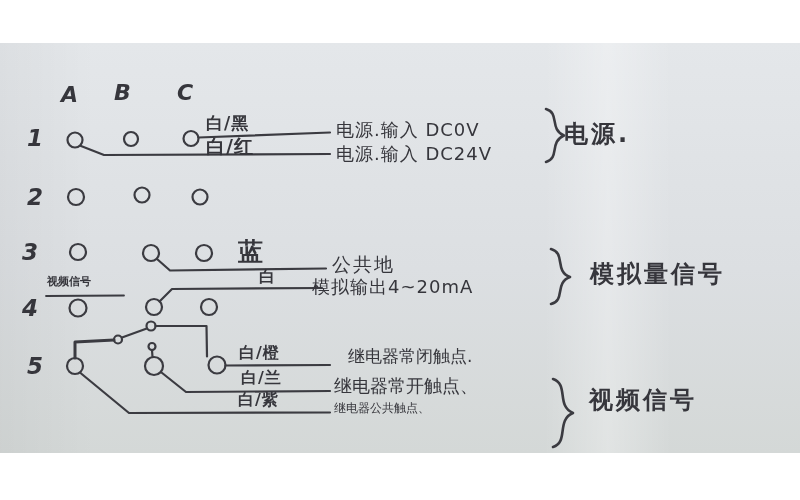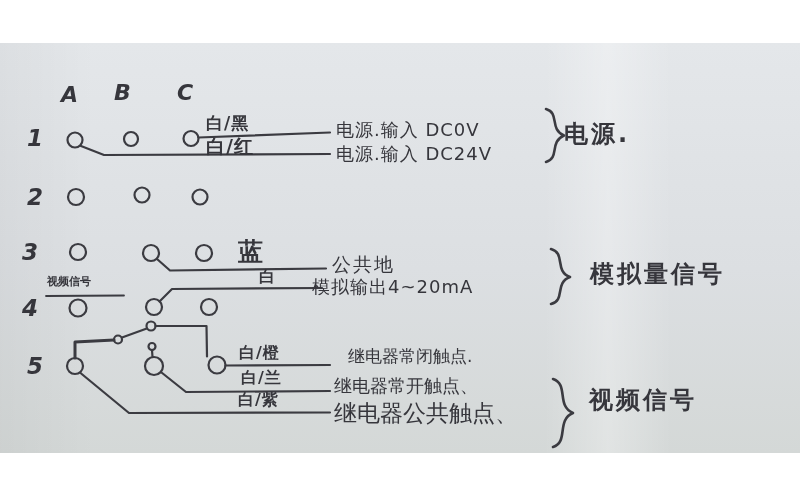--- a/index.html
+++ b/index.html
@@ -38,21 +38,21 @@
   .t-ground{left:332px;top:255px;font-size:19px;letter-spacing:2px;}
   .t-white{left:259px;top:269px;font-size:16px;font-weight:bold;}
   .t-analog{left:312px;top:278px;text-align:right;}
   .t-ganalog{left:590px;top:262px;}
   .t-note{left:47px;top:276px;font-size:11px;font-weight:bold;text-align:center;}
   .t-worange{left:239px;top:345px;}
   .t-wblue2{left:241px;top:370px;}
   .t-wpurple{left:238px;top:392px;}
   .t-nc{left:348px;top:348px;font-size:17px;}
   .t-no{left:334px;top:377px;font-size:18px;}
-  .t-com{left:334px;top:402px;font-size:23px;}
+  .t-com{left:334px;top:402px;font-size:12px;}
   .t-gswitch{left:589px;top:388px;}
 </style>
 </head>
 <body>
 
 <div id="board"></div>
 
 <svg id="ink-layer" viewBox="0 0 800 500">
   <g fill="none" stroke="#3b3b41" stroke-width="2.2" stroke-linecap="round" stroke-linejoin="round">
 

